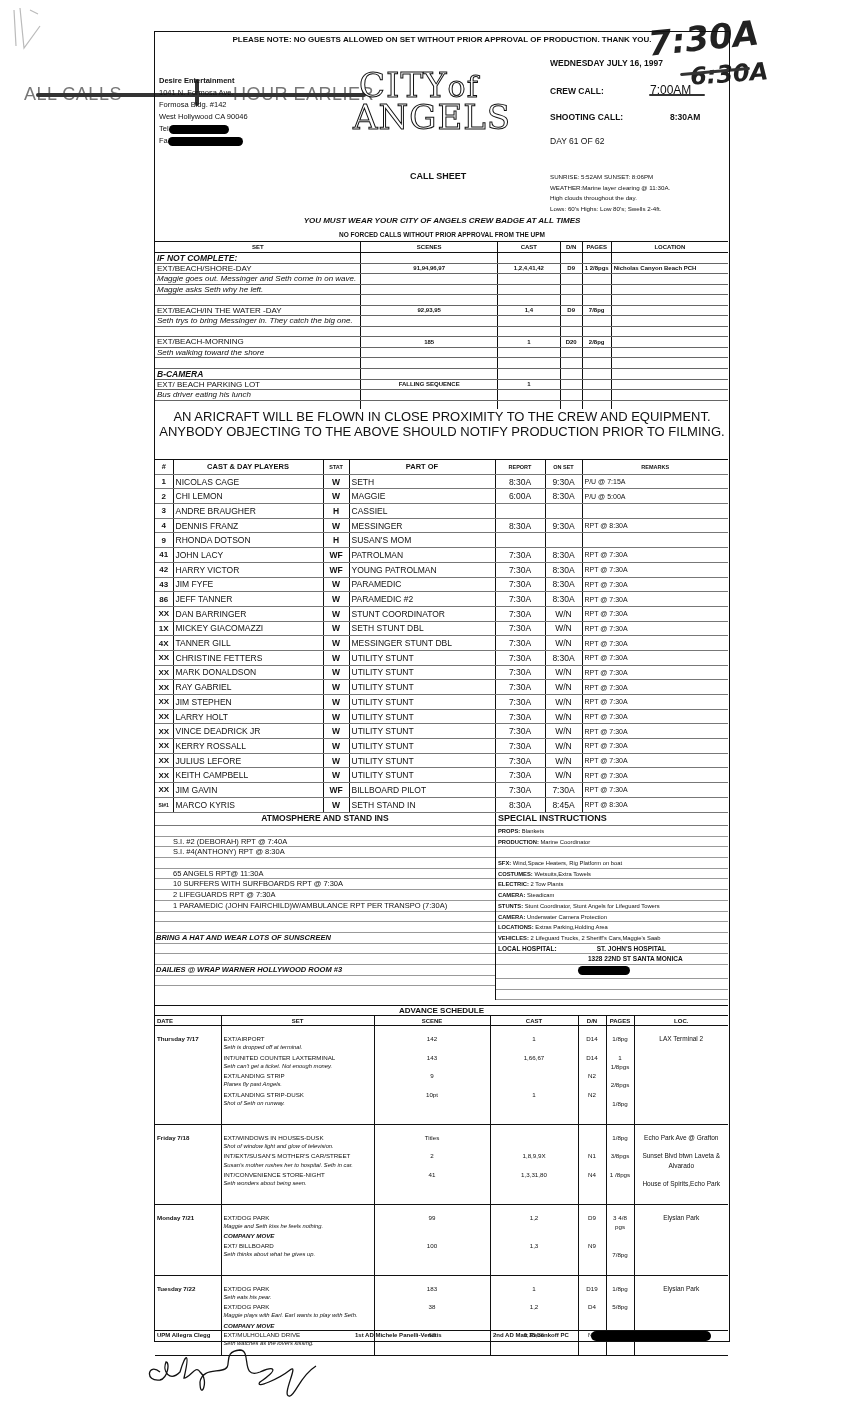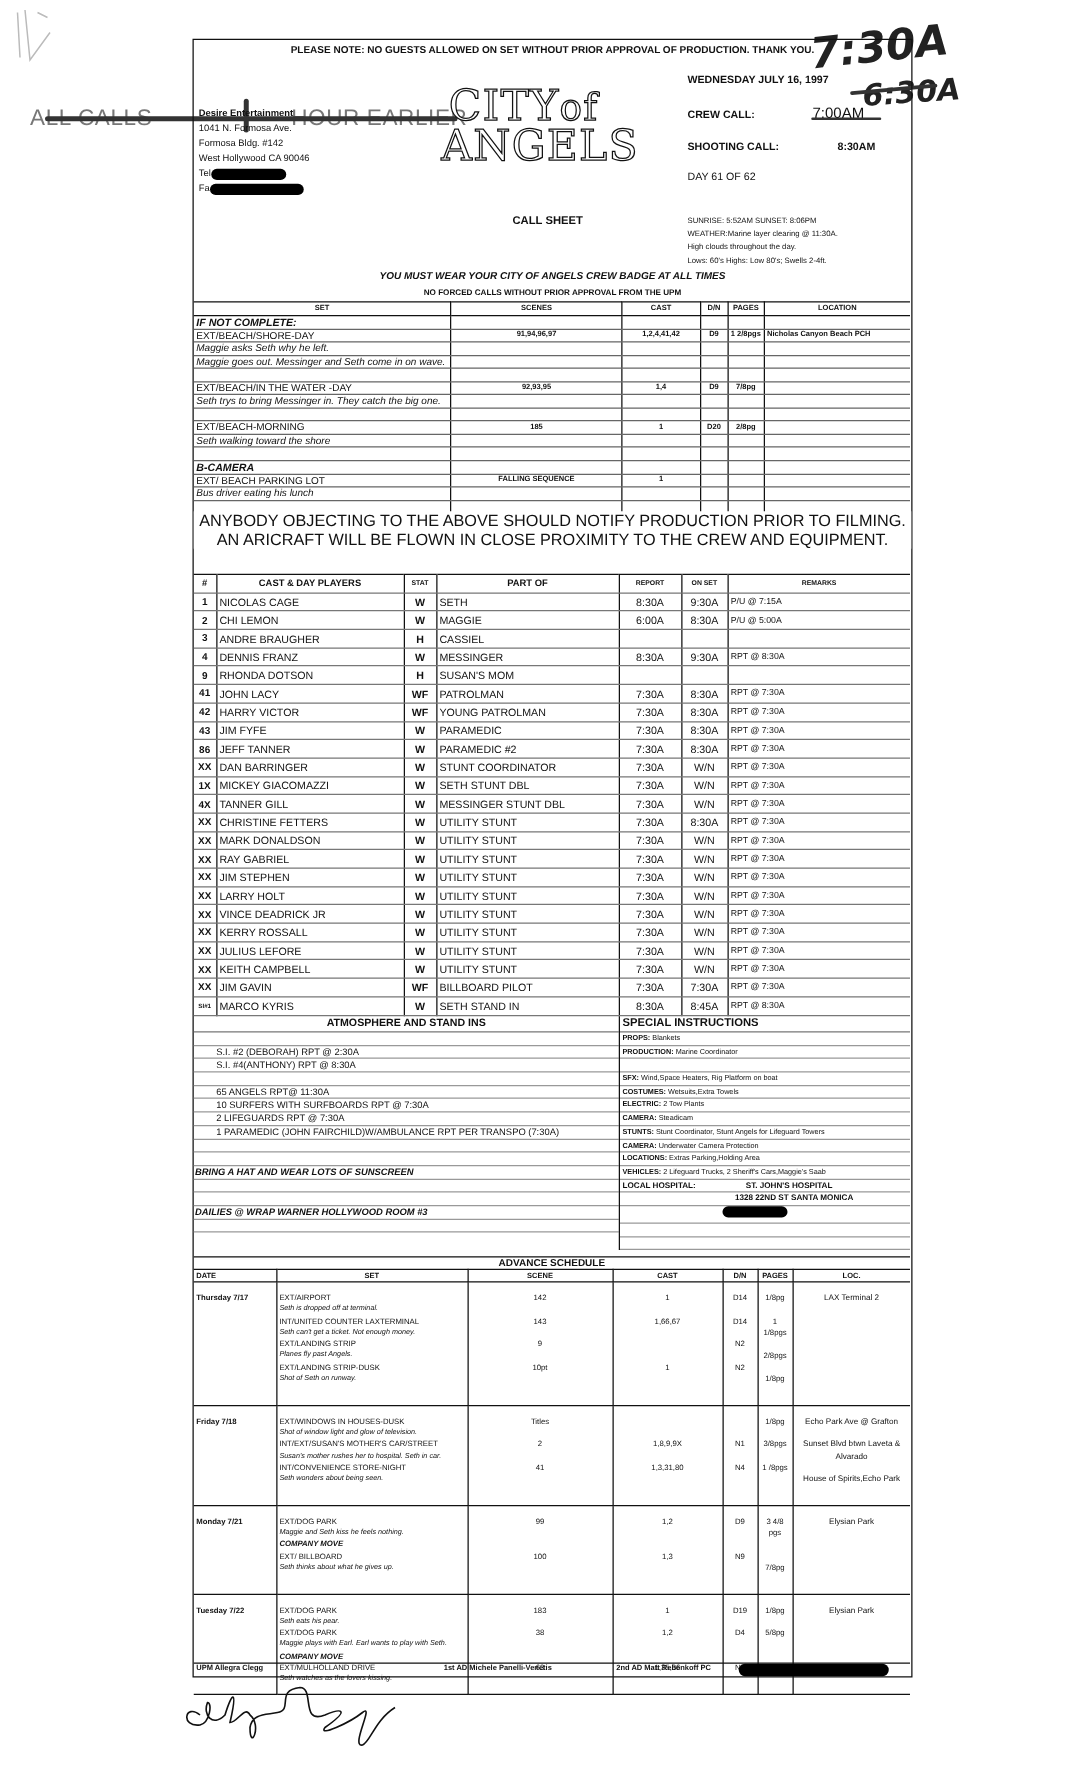--- a/index.html
+++ b/index.html
@@ -3,21 +3,21 @@
 <meta charset="utf-8">
 <style>
   * { box-sizing: border-box; margin: 0; padding: 0; }
   html, body { width: 858px; height: 1414px; background: #ffffff; overflow: hidden; }
   body { position: relative; font-family: "Liberation Sans", sans-serif; color: #111; }
 
   .sheet { position: absolute; left: 154px; top: 31px; width: 576px; height: 1311px; border: 1.5px solid #111; }
 
   .note-top { position: absolute; left: 0; top: 3px; width: 100%; text-align: center; font-size: 8px; font-weight: bold; }
 
-  .company { position: absolute; left: 4px; top: 53px; font-size: 7.5px; line-height: 12px; font-weight: bold; }
+  .company { position: absolute; left: 4px; top: 43px; font-size: 7.5px; line-height: 12px; font-weight: bold; }
   .company .addr { font-weight: normal; }
   .redact { display: inline-block; background: #000; border-radius: 6px; height: 9px; vertical-align: middle; }
 
   .logo { position: absolute; left: 198px; top: 38px; width: 150px; font-family: "DejaVu Serif", serif; color: #fff; -webkit-text-stroke: 1px #111; letter-spacing: 1px; line-height: 30px; }
   .logo .l1 { font-size: 34px; padding-left: 6px; }
   .logo .l1 .of { font-size: 30px; }
   .logo .l2 { font-size: 34px; }
 
   .right-head { position: absolute; left: 395px; top: 26px; font-size: 8.5px; font-weight: bold; }
   .right-head .row { position: absolute; white-space: nowrap; text-align: center; }
@@ -170,29 +170,29 @@
         </tr>
         <tr>
           <td>EXT/BEACH/SHORE-DAY</td>
           <td class="c">91,94,96,97</td>
           <td class="c">1,2,4,41,42</td>
           <td class="c">D9</td>
           <td class="c">1 2/8pgs</td>
           <td class="c" style="text-align: left;">Nicholas Canyon Beach PCH</td>
         </tr>
         <tr>
+          <td class="it">Maggie goes out.  Messinger and Seth come in on wave.</td>
+          <td class="c"></td>
+          <td class="c"></td>
+          <td class="c"></td>
+          <td class="c"></td>
+          <td class="c" style="text-align: left;"></td>
+        </tr>
+        <tr>
           <td class="it">Maggie asks Seth why he left.</td>
-          <td class="c"></td>
-          <td class="c"></td>
-          <td class="c"></td>
-          <td class="c"></td>
-          <td class="c" style="text-align: left;"></td>
-        </tr>
-        <tr>
-          <td class="it">Maggie goes out.  Messinger and Seth come in on wave.</td>
           <td class="c"></td>
           <td class="c"></td>
           <td class="c"></td>
           <td class="c"></td>
           <td class="c" style="text-align: left;"></td>
         </tr>
         <tr>
           <td></td>
           <td class="c"></td>
           <td class="c"></td>
@@ -277,22 +277,22 @@
           <td class="c"></td>
           <td class="c"></td>
           <td class="c"></td>
           <td class="c"></td>
           <td class="c" style="text-align: left;"></td>
         </tr>
       </tbody>
   </table>
 
   <div class="aircraft">
+    <div>AN ARICRAFT WILL BE FLOWN IN CLOSE PROXIMITY TO THE CREW AND EQUIPMENT.</div>
     <div>ANYBODY OBJECTING TO THE ABOVE SHOULD NOTIFY PRODUCTION PRIOR TO FILMING.</div>
-    <div>AN ARICRAFT WILL BE FLOWN IN CLOSE PROXIMITY TO THE CREW AND EQUIPMENT.</div>
   </div>
 
   <table class="cast-table">
     <colgroup>
         <col style="width:18px">
         <col style="width:150px">
         <col style="width:26px">
         <col style="width:146px">
         <col style="width:50px">
         <col style="width:37px">
@@ -518,21 +518,21 @@
           <td class="rem">RPT @ 8:30A</td>
         </tr>
       </tbody>
   </table>
 
   <div class="lower">
     <div class="atmo">
       <div class="hdr">ATMOSPHERE AND STAND INS</div>
       <div id="atmo-lines">
           <div class="ln "></div>
-          <div class="ln ">S.I. #2 (DEBORAH) RPT @ 2:30A</div>
+          <div class="ln ">S.I. #2 (DEBORAH) RPT @ 7:40A</div>
           <div class="ln ">S.I. #4(ANTHONY) RPT  @ 8:30A</div>
           <div class="ln "></div>
           <div class="ln ">65 ANGELS RPT@ 11:30A</div>
           <div class="ln ">10 SURFERS WITH SURFBOARDS RPT @ 7:30A</div>
           <div class="ln ">2 LIFEGUARDS RPT @ 7:30A</div>
           <div class="ln ">1 PARAMEDIC (JOHN FAIRCHILD)W/AMBULANCE RPT PER TRANSPO (7:30A)</div>
           <div class="ln "></div>
           <div class="ln "></div>
           <div class="ln bi">BRING A HAT AND WEAR LOTS OF SUNSCREEN</div>
           <div class="ln "></div>

